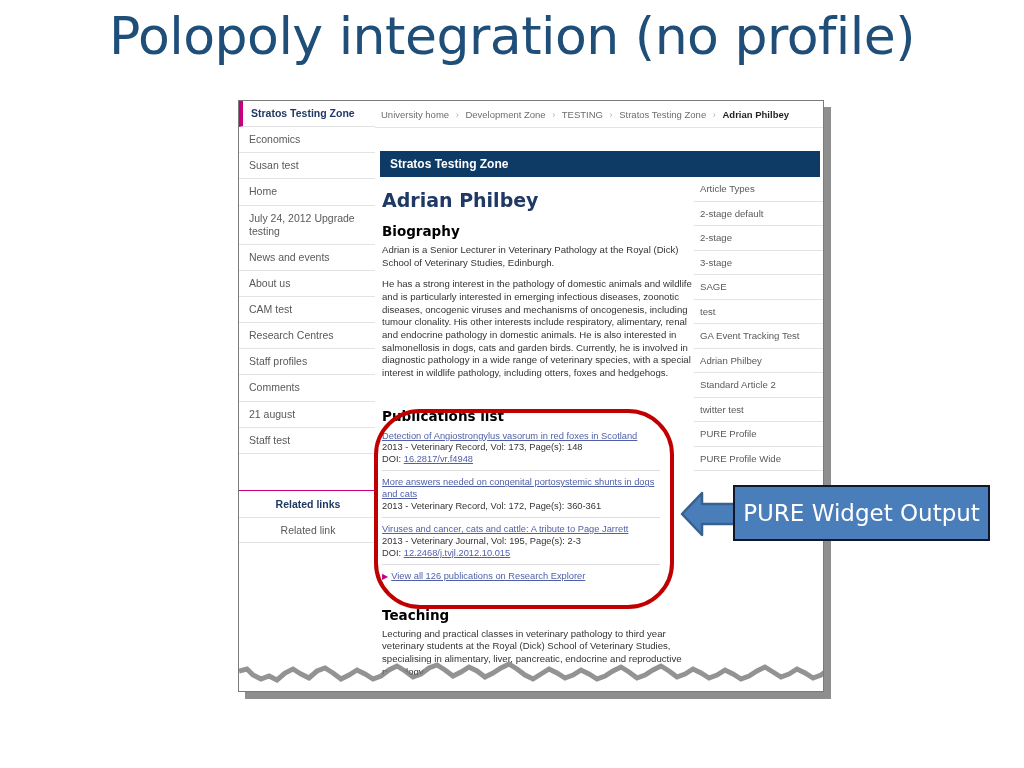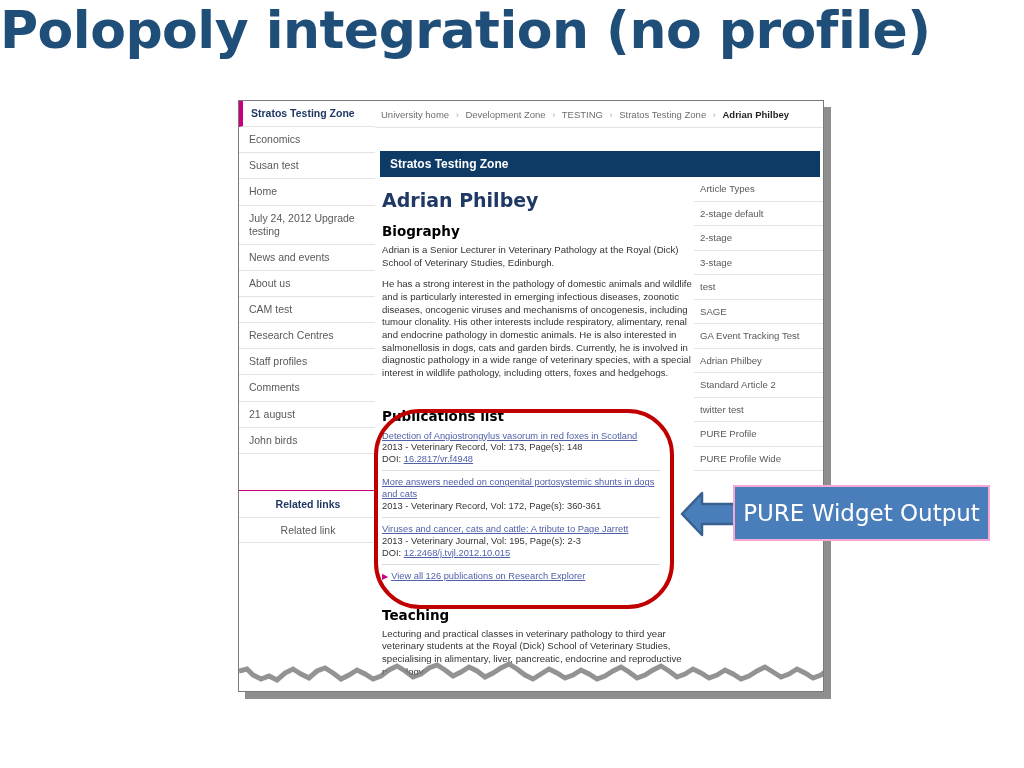--- a/index.html
+++ b/index.html
@@ -12,25 +12,26 @@
     background: #ffffff;
     font-family: "Liberation Sans", sans-serif;
     overflow: hidden;
     position: relative;
   }
 
   
   #slide-title {
     position: absolute;
     left: 0;
-    top: 0;
+    top: 6px;
     width: 1024px;
+    text-align: center;
     font-family: "DejaVu Sans", sans-serif;
     font-size: 52px;
-    font-weight: 700;
+    font-weight: 400;
     color: #1F4E79;
     letter-spacing: -0.5px;
     white-space: nowrap;
   }
 
   
   #screenshot {
     position: absolute;
     left: 238px;
     top: 100px;
@@ -257,21 +258,21 @@
   }
 
   
   #callout-box {
     position: absolute;
     left: 733px;
     top: 485px;
     width: 257px;
     height: 56px;
     background: #4a7ebb;
-    border: 2px solid #f9a8d4;
+    border: 2px solid #0f172a;
     box-sizing: border-box;
     color: #ffffff;
     font-family: "DejaVu Sans", sans-serif;
     font-size: 23px;
     display: flex;
     align-items: center;
     justify-content: center;
     z-index: 21;
   }
   #callout-arrow {
@@ -323,21 +324,21 @@
     <div class="nav-item">
       <span>Staff profiles</span>
     </div>
     <div class="nav-item">
       <span>Comments</span>
     </div>
     <div class="nav-item">
       <span>21 august</span>
     </div>
     <div class="nav-item">
-      <span>John birds</span>
+      <span>Staff test</span>
     </div>
 
     <div id="related-block">
       <div class="related-title">Related links</div>
       <div class="related-link">Related link</div>
     </div>
   </div>
 
   <div id="breadcrumb">
     <span>University home</span>
@@ -393,22 +394,22 @@
       <h2 class="section-head">Teaching</h2>
       <p class="body-text">Lecturing and practical classes in veterinary pathology to third year veterinary students at the Royal (Dick) School of Veterinary Studies, specialising in alimentary, liver, pancreatic, endocrine and reproductive pathology.</p>
     </div>
   </div>
 
   <div id="right-rail">
     <div class="rail-item">Article Types</div>
     <div class="rail-item">2-stage default</div>
     <div class="rail-item">2-stage</div>
     <div class="rail-item">3-stage</div>
+    <div class="rail-item">SAGE</div>
     <div class="rail-item">test</div>
-    <div class="rail-item">SAGE</div>
     <div class="rail-item">GA Event Tracking Test</div>
     <div class="rail-item">Adrian Philbey</div>
     <div class="rail-item">Standard Article 2</div>
     <div class="rail-item">twitter test</div>
     <div class="rail-item">PURE Profile</div>
     <div class="rail-item">PURE Profile Wide</div>
   </div>
 
   <svg id="torn-edge" viewBox="0 0 586 34" preserveAspectRatio="none">
     <path d="M0,14 L8,12 L14,18 L22,22 L30,19 L38,23 L46,16 L54,12 L62,17 L70,21 L78,14 L86,11 L94,16 L102,22 L110,18 L118,13 L126,17 L134,22 L142,19 L150,13 L158,9 L166,14 L174,20 L182,17 L190,11 L198,8 L206,13 L214,19 L222,15 L230,10 L238,14 L246,20 L254,16 L262,11 L270,7 L278,12 L286,18 L294,22 L302,17 L310,12 L318,16 L326,21 L334,18 L342,13 L350,17 L358,22 L366,19 L374,14 L382,10 L390,15 L398,21 L406,18 L414,13 L422,9 L430,14 L438,20 L446,17 L454,12 L462,16 L470,21 L478,18 L486,13 L494,17 L502,22 L510,19 L518,14 L526,10 L534,15 L542,20 L550,17 L558,12 L566,16 L574,21 L582,18 L586,15 L586,34 L0,34 Z" fill="#ffffff"></path>

